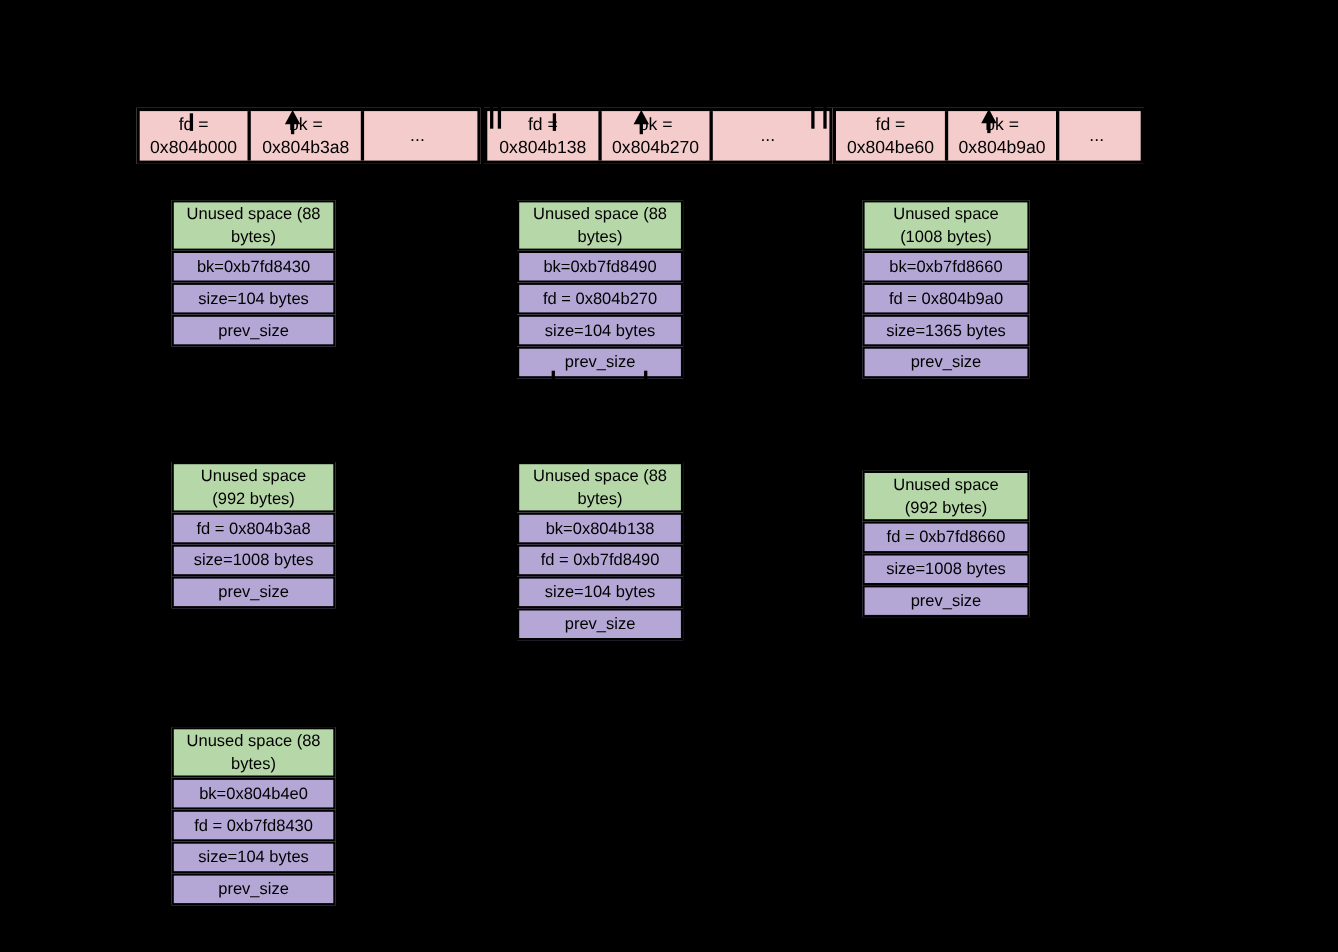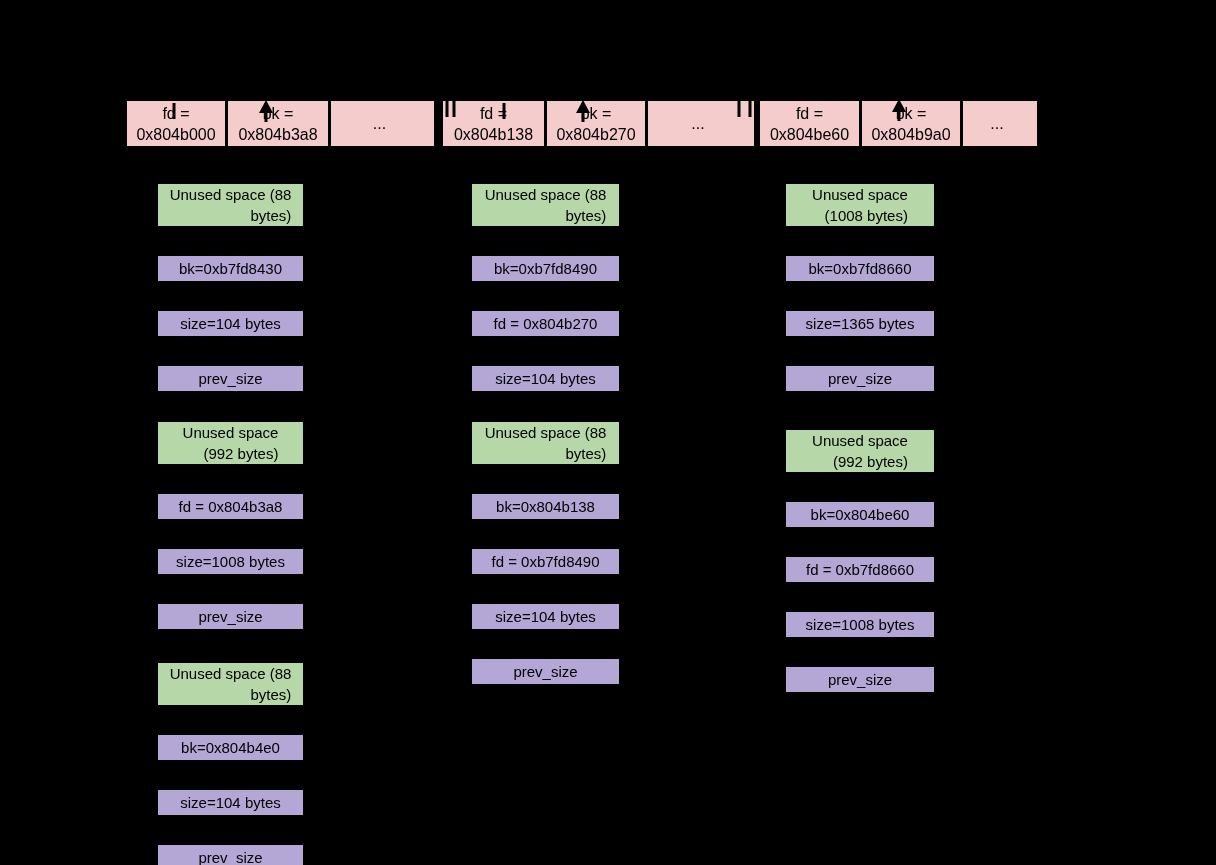--- a/index.html
+++ b/index.html
@@ -46,34 +46,33 @@
   .chunk {
     position: absolute;
     box-sizing: border-box;
   }
   .chunk-box {
     box-sizing: border-box;
     border: 2px solid var(--border, #000);
     display: flex;
     align-items: center;
     justify-content: center;
-    text-align: right;
+    text-align: center;
     white-space: pre-line;
     font-size: 15px;
     line-height: 21px;
   }
   .unused {
     height: 46px;
     background: var(--unused_fill, #b6d7a8);
   }
   .field {
     height: 29px;
     background: var(--field_fill, #b4a7d6);
     line-height: 25px;
-    margin-top: 26px;
   }
 
   
   #marks {
     position: absolute;
     left: 0;
     top: 0;
     pointer-events: none;
   }
   #marks * { fill: var(--border, #000); stroke: none; }
@@ -121,20 +120,21 @@
     <div class="chunk-box field">bk=0xb7fd8490</div>
     <div class="chunk-box field">fd = 0x804b270</div>
     <div class="chunk-box field">size=104 bytes</div>
     <div class="chunk-box field">prev_size</div>
   </div>
 
   <div class="chunk" style="left:784px; top:182px; width:152px;">
     <div class="chunk-box unused">Unused space
 (1008 bytes)</div>
     <div class="chunk-box field">bk=0xb7fd8660</div>
+    <div class="chunk-box field">fd = 0x804b9a0</div>
     <div class="chunk-box field">size=1365 bytes</div>
     <div class="chunk-box field">prev_size</div>
   </div>
 
   <div class="chunk" style="left:156px; top:420px; width:149px;">
     <div class="chunk-box unused">Unused space
 (992 bytes)</div>
     <div class="chunk-box field">fd = 0x804b3a8</div>
     <div class="chunk-box field">size=1008 bytes</div>
     <div class="chunk-box field">prev_size</div>
@@ -145,30 +145,30 @@
 bytes)</div>
     <div class="chunk-box field">bk=0x804b138</div>
     <div class="chunk-box field">fd = 0xb7fd8490</div>
     <div class="chunk-box field">size=104 bytes</div>
     <div class="chunk-box field">prev_size</div>
   </div>
 
   <div class="chunk" style="left:784px; top:428px; width:152px;">
     <div class="chunk-box unused">Unused space
 (992 bytes)</div>
-    <div class="chunk-box field">bk=0x804be60</div>
     <div class="chunk-box field">fd = 0xb7fd8660</div>
     <div class="chunk-box field">size=1008 bytes</div>
     <div class="chunk-box field">prev_size</div>
   </div>
 
   <div class="chunk" style="left:156px; top:661px; width:149px;">
     <div class="chunk-box unused">Unused space (88
 bytes)</div>
     <div class="chunk-box field">bk=0x804b4e0</div>
+    <div class="chunk-box field">fd = 0xb7fd8430</div>
     <div class="chunk-box field">size=104 bytes</div>
     <div class="chunk-box field">prev_size</div>
   </div>
 
   <svg id="marks" width="1216" height="865" viewBox="0 0 1216 865">
 
     <rect x="92" y="85.5" width="24" height="3"></rect>
     <polygon points="113,79 131,87 113,95"></polygon>
 
     <rect x="172.5" y="103" width="3" height="16"></rect>

